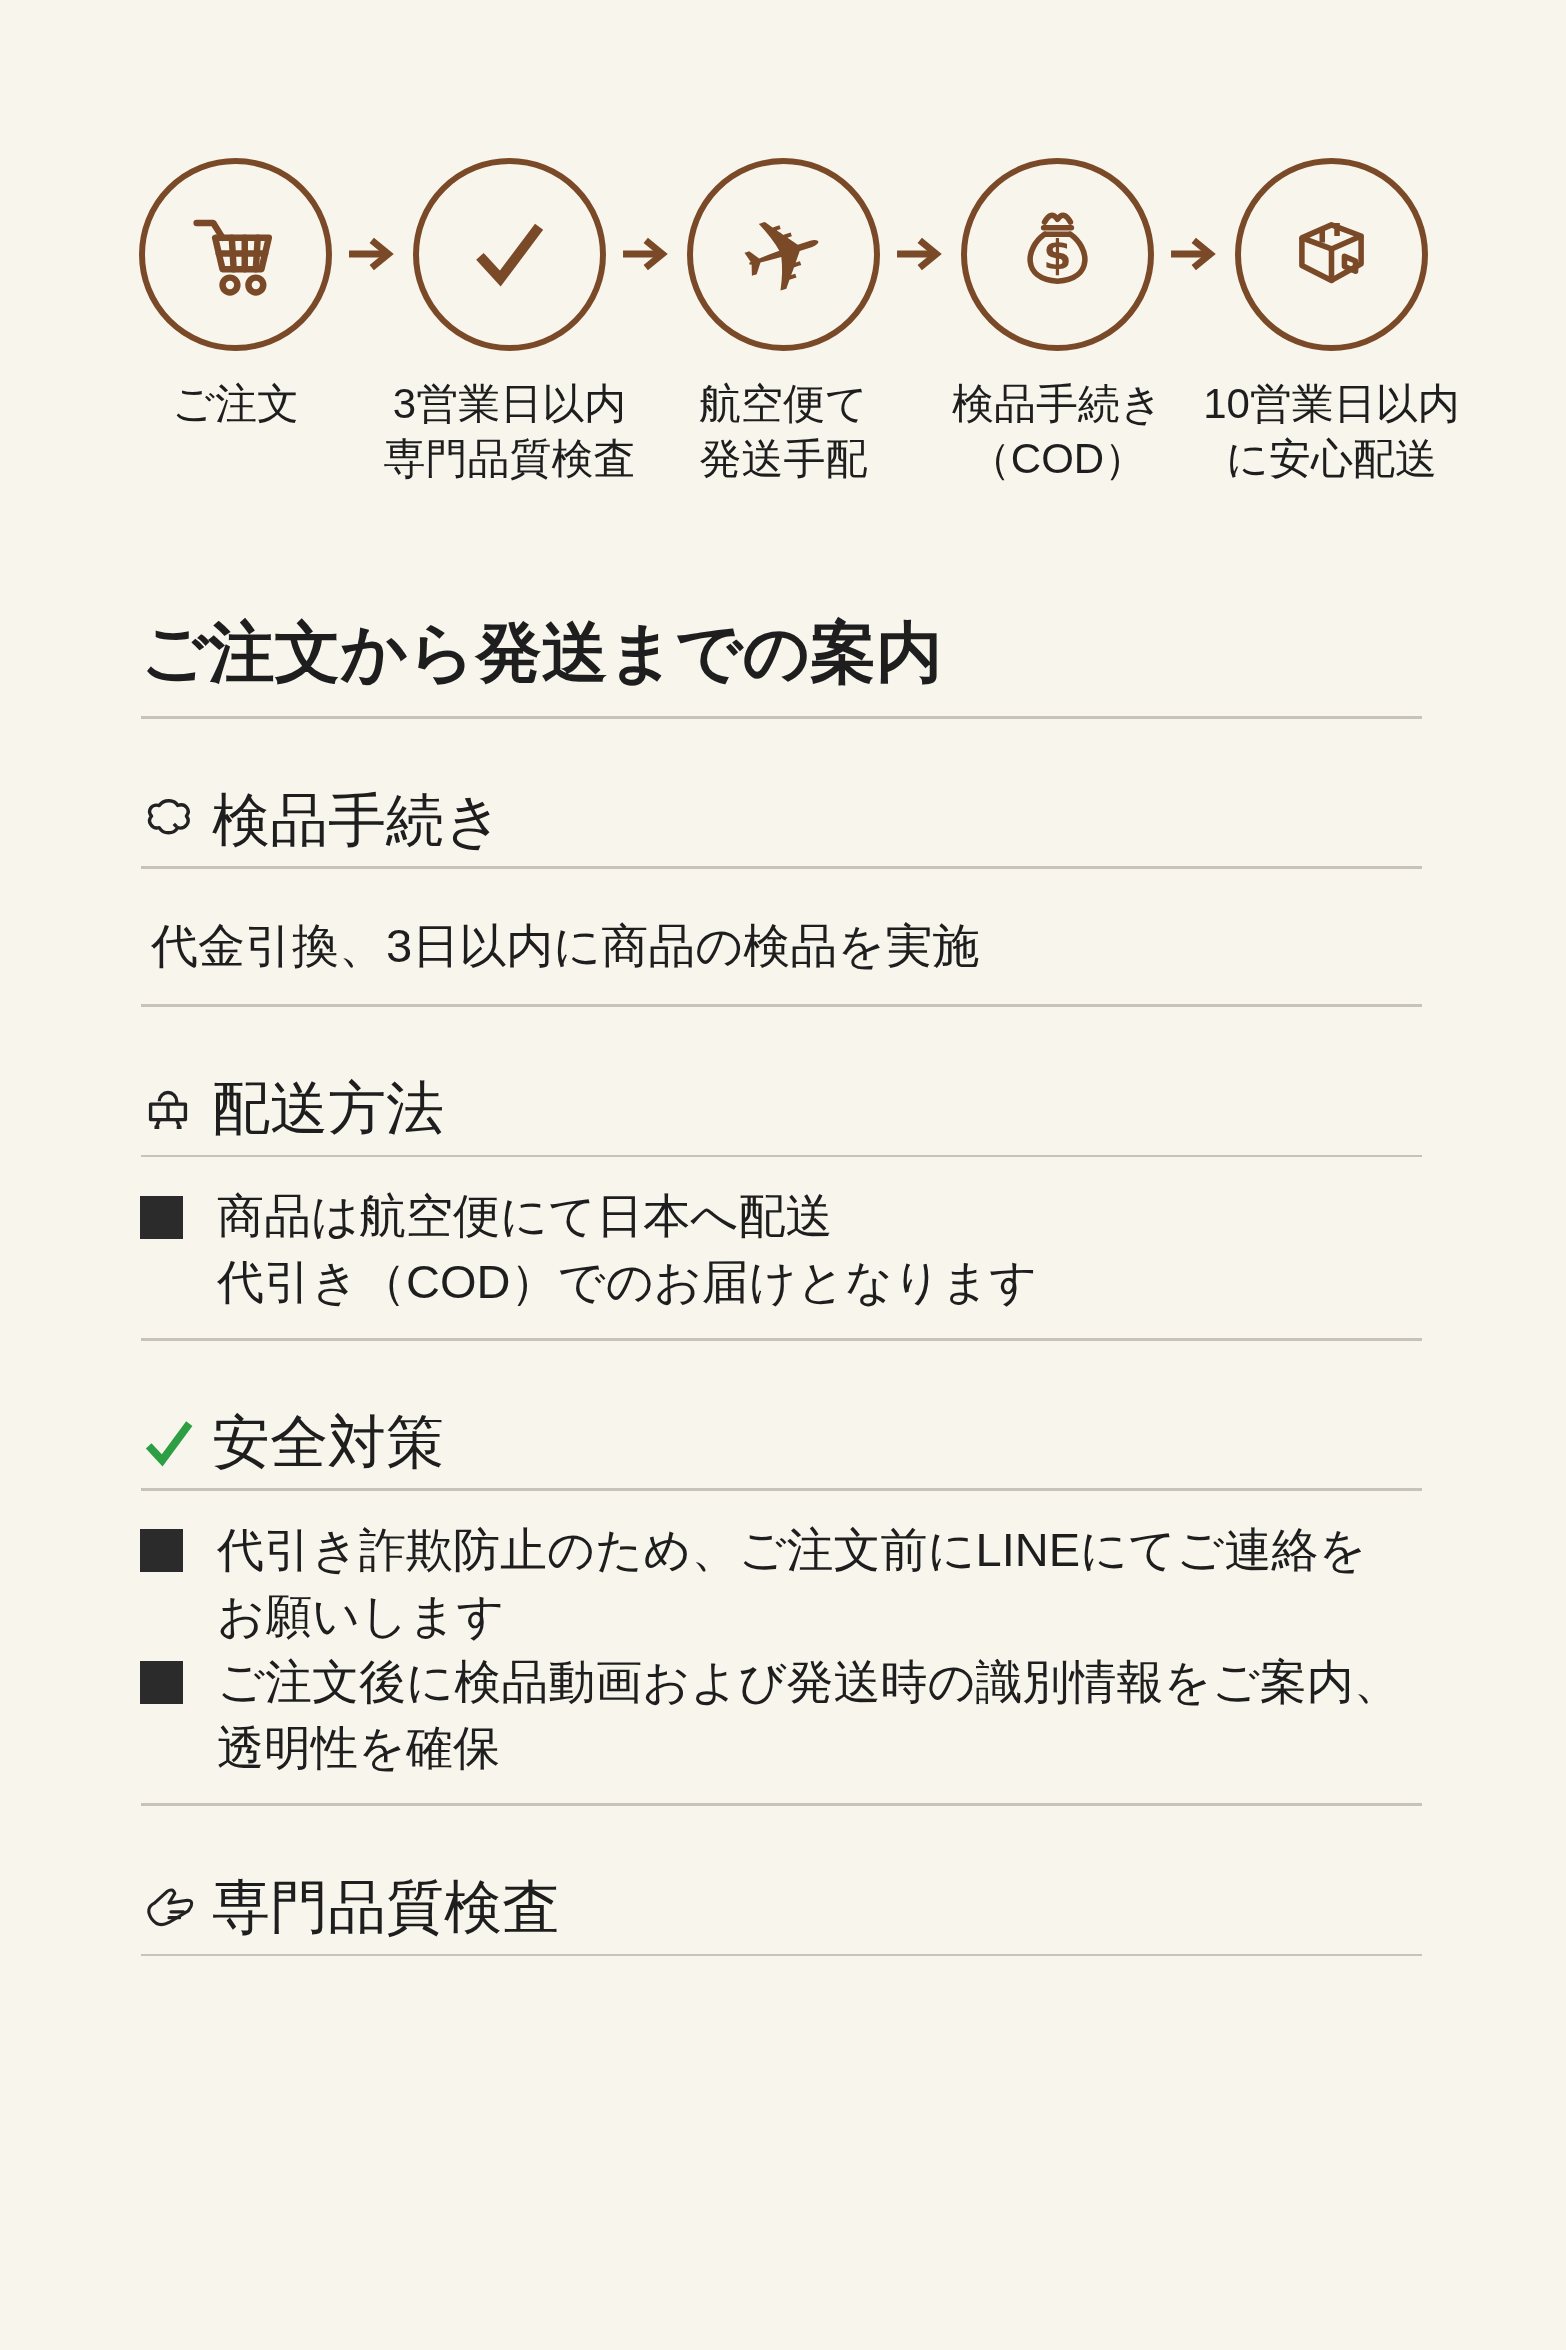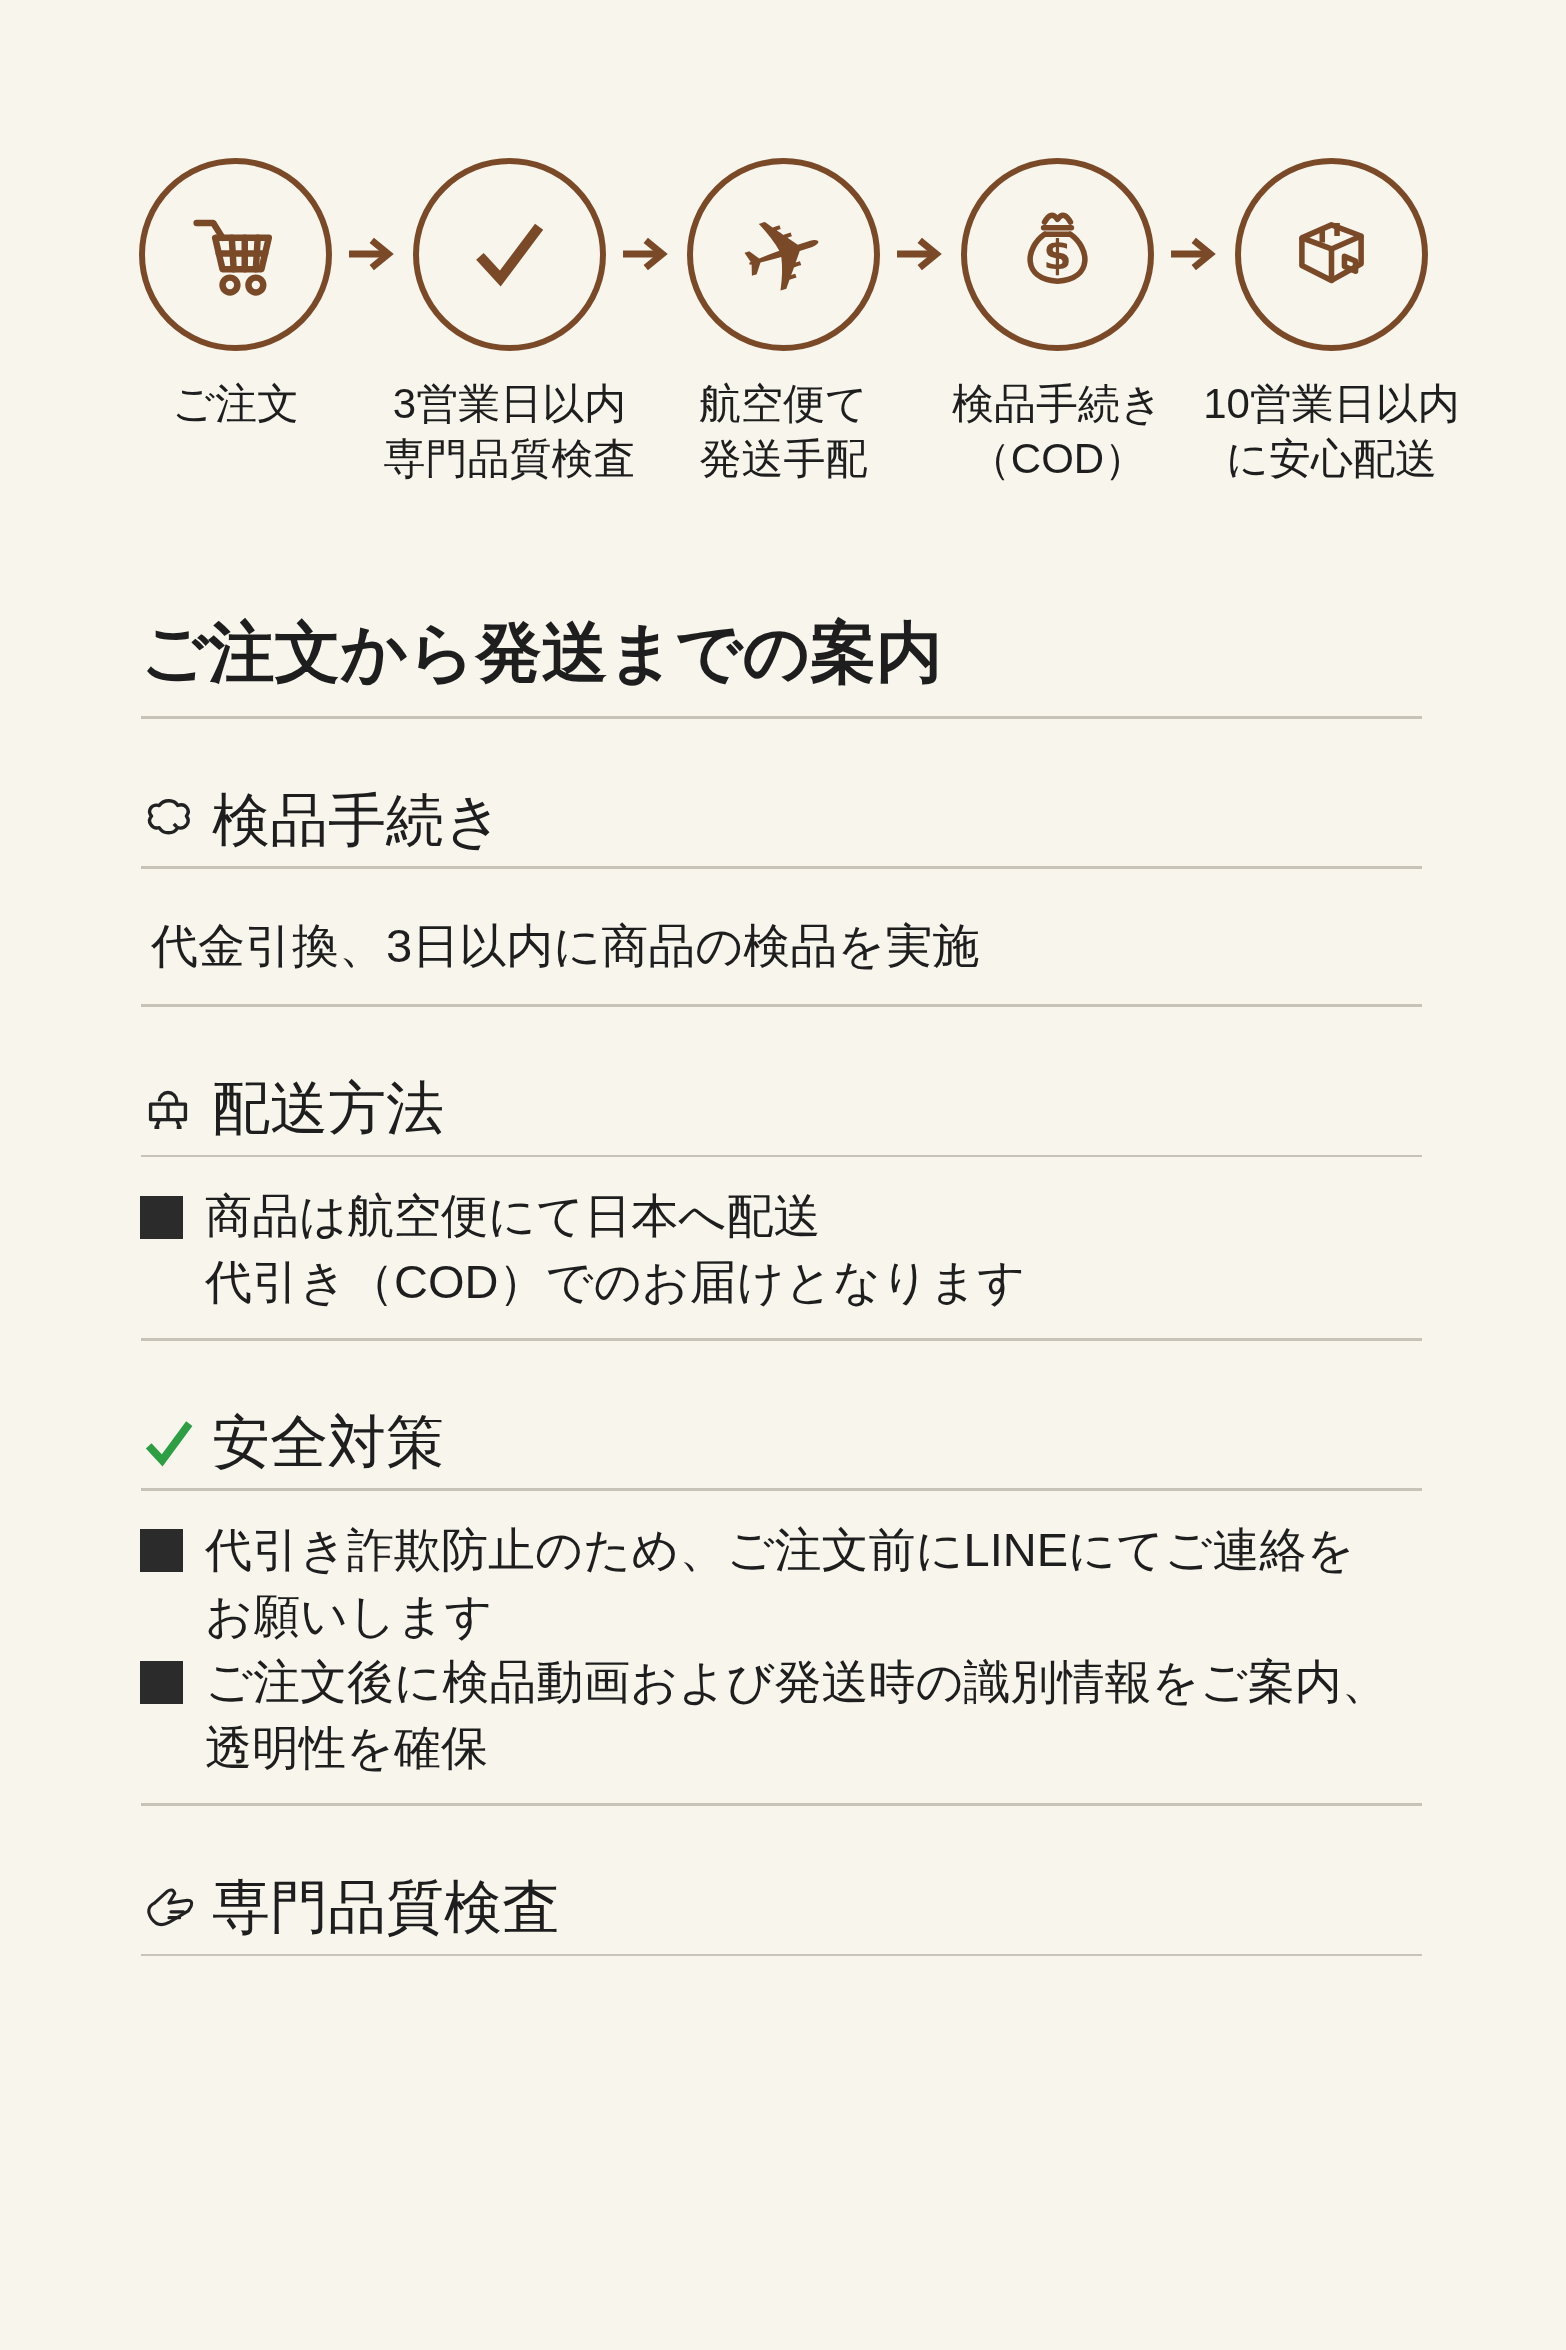--- a/index.html
+++ b/index.html
@@ -90,21 +90,21 @@
 
   .bullets { margin:26px 0 0 140px; }
   .bullet-row { display:flex; align-items:flex-start; }
   .bullet-marker {
     flex:0 0 43px;
     width:43px; height:43px;
     background:#2b2b2b;
     margin-top:12.2px;
   }
   .bullet-text {
-    margin-left:22px;
+    margin-left:34px;
     font-size:47px;
     line-height:66px;
   }
 </style>
 </head>
 <body>
 
 <div class="page">
 
   <div class="process">

